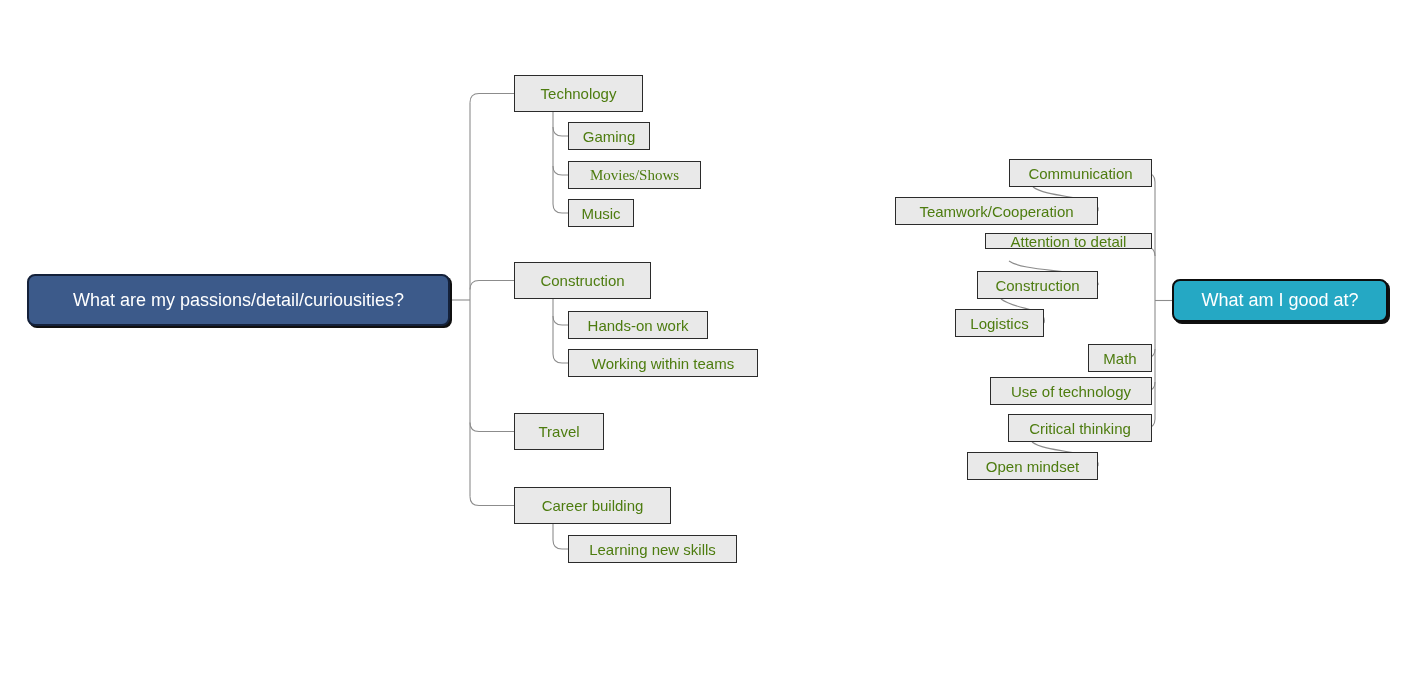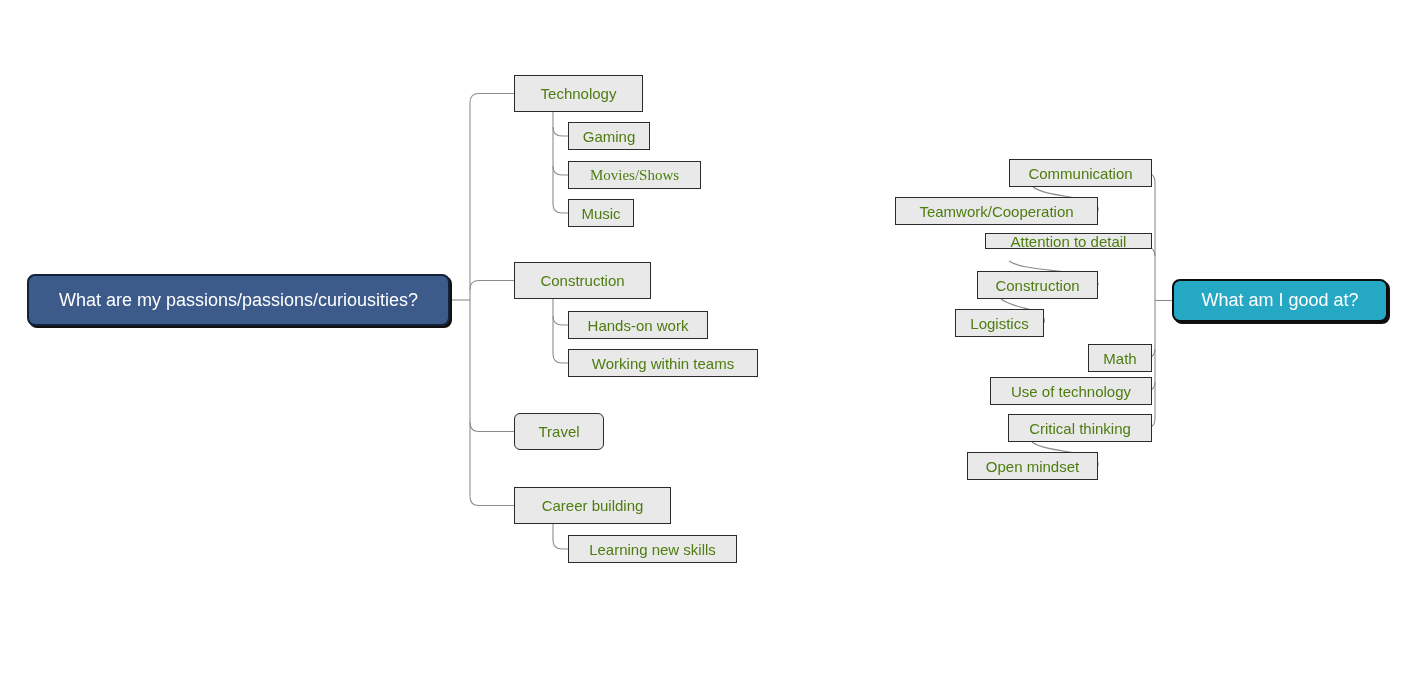--- a/index.html
+++ b/index.html
@@ -87,21 +87,21 @@
       <path d="M1155 256 Q1155 247 1146 247 H1152" fill="none" stroke="#8c8c8c" stroke-width="1.1"></path>
       <path d="M1155 349 Q1155 358 1146 358 H1152" fill="none" stroke="#8c8c8c" stroke-width="1.1"></path>
       <path d="M1155 382 Q1155 391 1146 391 H1152" fill="none" stroke="#8c8c8c" stroke-width="1.1"></path>
       <path d="M1155 419 Q1155 428 1146 428 H1152" fill="none" stroke="#8c8c8c" stroke-width="1.1"></path>
       <path d="M1033 187 C1049 199 1102 195 1098 211" fill="none" stroke="#8c8c8c" stroke-width="1.1"></path>
       <path d="M1009 261 C1025 273 1102 269 1098 285" fill="none" stroke="#8c8c8c" stroke-width="1.1"></path>
       <path d="M1001 299 C1017 311 1048 307 1044 323" fill="none" stroke="#8c8c8c" stroke-width="1.1"></path>
       <path d="M1032 442 C1048 454 1102 450 1098 466" fill="none" stroke="#8c8c8c" stroke-width="1.1"></path>
     </svg>
 <div class="node node-root root-left" style="left: 27px; top: 274px; width: 423px; height: 52px;">
-      <span>What are my passions/passions/curiousities?</span>
+      <span>What are my passions/detail/curiousities?</span>
     </div>
     <div class="node node-root root-right" style="left: 1172px; top: 279px; width: 216px; height: 43px;">
       <span>What am I good at?</span>
     </div>
     <div class="node node-topic" style="left: 514px; top: 75px; width: 129px; height: 37px;">
       <span>Technology</span>
     </div>
     <div class="node node-topic" style="left: 568px; top: 122px; width: 82px; height: 28px;">
       <span>Gaming</span>
     </div>
@@ -113,21 +113,21 @@
     </div>
     <div class="node node-topic" style="left: 514px; top: 262px; width: 137px; height: 37px; text-align: center;">
       <span>Construction</span>
     </div>
     <div class="node node-topic" style="left: 568px; top: 311px; width: 140px; height: 28px;">
       <span>Hands-on work</span>
     </div>
     <div class="node node-topic" style="left: 568px; top: 349px; width: 190px; height: 28px;">
       <span>Working within teams</span>
     </div>
-    <div class="node node-topic" style="left: 514px; top: 413px; width: 90px; height: 37px; border-radius: 6px;">
+    <div class="node node-topic" style="left: 514px; top: 413px; width: 90px; height: 37px;">
       <span>Travel</span>
     </div>
     <div class="node node-topic" style="left: 514px; top: 487px; width: 157px; height: 37px;">
       <span>Career building</span>
     </div>
     <div class="node node-topic" style="left: 568px; top: 535px; width: 169px; height: 28px;">
       <span>Learning new skills</span>
     </div>
     <div class="node node-topic" style="left: 1009px; top: 159px; width: 143px; height: 28px;">
       <span>Communication</span>

